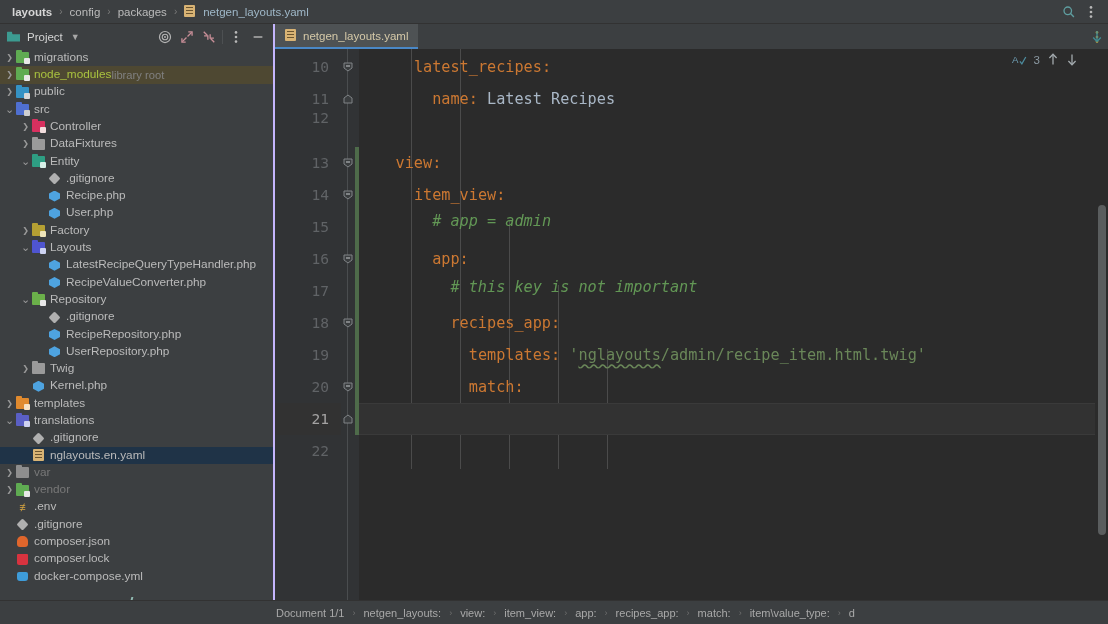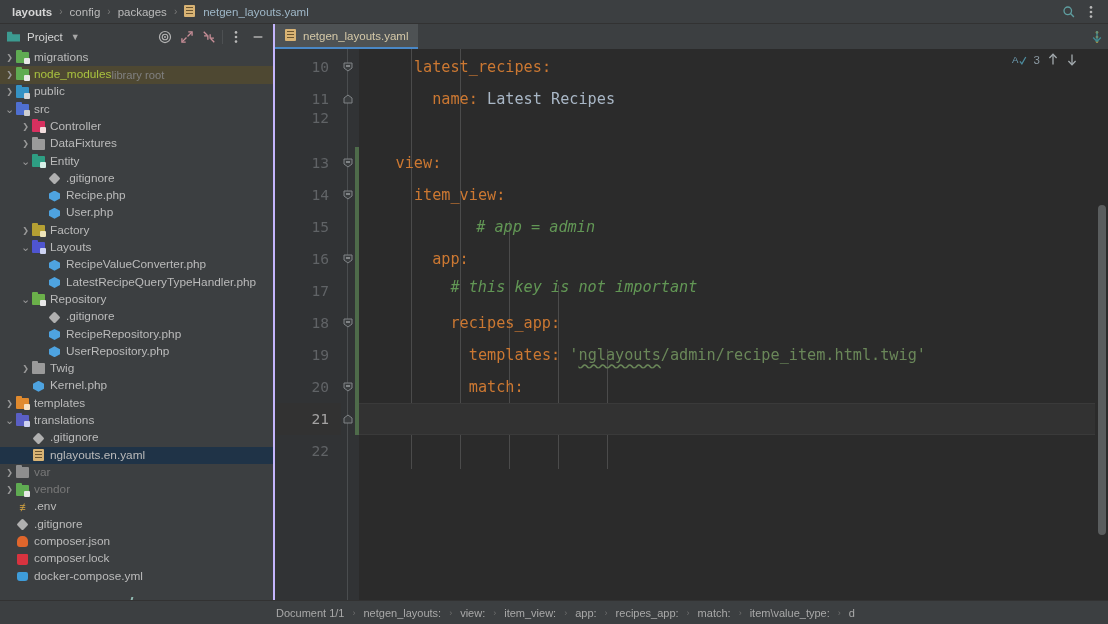--- a/index.html
+++ b/index.html
@@ -544,28 +544,28 @@
               <span class="ic-folder" style="background:#4f55d0"></span>
               <span class="ic-mod" style="background:#cdd3f2"></span>
             </span>
             <span class="tlabel">Layouts</span>
           </div>
           <div class="trow" style="padding-left: 36px;">
             <span class="tarrow"></span>
             <span class="tico">
               <span class="ic-php"></span>
             </span>
+            <span class="tlabel">LatestRecipeQueryTypeHandler.php</span>
+          </div>
+          <div class="trow" style="padding-left: 36px;">
+            <span class="tarrow"></span>
+            <span class="tico">
+              <span class="ic-php"></span>
+            </span>
             <span class="tlabel">RecipeValueConverter.php</span>
-          </div>
-          <div class="trow" style="padding-left: 36px;">
-            <span class="tarrow"></span>
-            <span class="tico">
-              <span class="ic-php"></span>
-            </span>
-            <span class="tlabel">LatestRecipeQueryTypeHandler.php</span>
           </div>
           <div class="trow" style="padding-left: 20px;">
             <span class="tarrow" style="font-size: 11px;">⌄</span>
             <span class="tico">
               <span class="ic-folder" style="background:#6bb04a"></span>
               <span class="ic-mod" style="background:#e8e8e8"></span>
             </span>
             <span class="tlabel">Repository</span>
           </div>
           <div class="trow" style="padding-left: 36px;">
@@ -787,21 +787,21 @@
             <div class="indent" style="left: 52px; top: 110px; height: 310px;"></div>
             <div class="indent" style="left: 101px; top: 110px; height: 310px;"></div>
             <div class="indent" style="left: 150px; top: 172px; height: 248px;"></div>
             <div class="indent" style="left: 199px; top: 236px; height: 184px;"></div>
             <div class="indent" style="left: 248px; top: 300px; height: 120px;"></div>
             <div class="cline" style="top: 2px;"><span class="val">      </span><span class="k">latest_recipes</span><span class="pun">:</span></div>
             <div class="cline" style="top: 34px;"><span class="val">        </span><span class="k">name</span><span class="pun">:</span><span class="val"> Latest Recipes</span></div>
             <div class="cline" style="top: 66px;"></div>
             <div class="cline" style="top: 98px;"><span class="val">    </span><span class="k">view</span><span class="pun">:</span></div>
             <div class="cline" style="top: 130px;"><span class="val">      </span><span class="k">item_view</span><span class="pun">:</span></div>
-            <div class="cline" style="top: 162px; margin-left: 44px;"><span class="val">        </span><span class="cmt"># app = admin</span></div>
+            <div class="cline" style="top: 156px;"><span class="val">        </span><span class="cmt"># app = admin</span></div>
             <div class="cline" style="top: 194px;"><span class="val">        </span><span class="k">app</span><span class="pun">:</span></div>
             <div class="cline" style="top: 222px;"><span class="val">          </span><span class="cmt"># this key is not important</span></div>
             <div class="cline" style="top: 258px;"><span class="val">          </span><span class="k">recipes_app</span><span class="pun">:</span></div>
             <div class="cline" style="top: 290px;"><span class="val">            </span><span class="k">templates</span><span class="pun">:</span><span class="str"> '</span><span class="str typo">nglayouts</span><span class="str">/admin/recipe_item.html.twig'</span></div>
             <div class="cline" style="top: 322px;"><span class="val">            </span><span class="k">match</span><span class="pun">:</span></div>
             <div class="cur-row" style="top: 354px;"></div>
             <div class="cline" style="top: 386px;"></div>
           </div>
 
         <div class="inspect">

